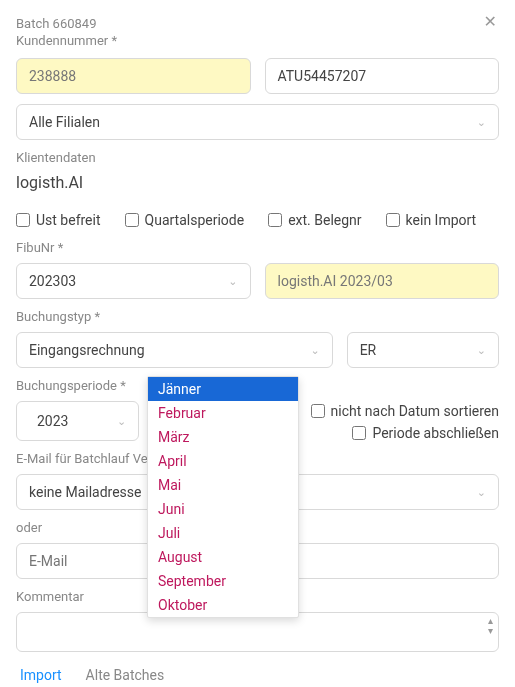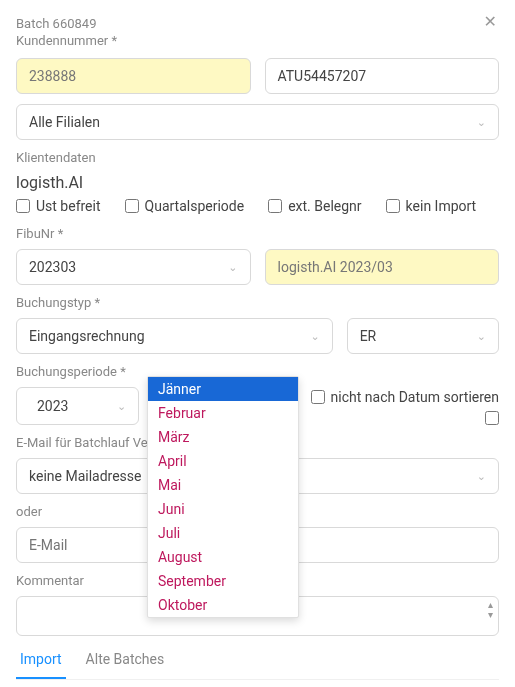--- a/index.html
+++ b/index.html
@@ -21,21 +21,21 @@
 .year-select { width: 130px; padding-left: 20px; }
 .month-select { width: 152px; }
 .rightcol { flex: 1; display: flex; flex-direction: column; gap: 6px; padding-top: 2px; align-items: flex-end; }
 .dropdown { position: absolute; left: 147px; top: 376px; width: 152px; background: #fff; border: 1px solid #e0e0e0; box-shadow: 0 3px 8px rgba(0,0,0,.15); z-index: 100; border-radius: 2px; }
 .dd-item { padding: 4px 10px; font-size: 14px; color: #be185d; cursor: pointer; }
 .dd-item.selected { background: #1868D6; color: #fff; }
 .textarea { height: 40px; resize: none; }
 .tabs { display: flex; gap: 16px; border-bottom: 1px solid #f0f0f0; margin-bottom: 2px; padding: 6px 0 0 0; }
 .tab { padding: 6px 4px 10px; font-size: 14px; color: #888; cursor: pointer; border-bottom: 2px solid transparent; }
 .tab.active { color: #1890ff; border-bottom-color: #1890ff; }
-.kd { color: #444; font-size: 16px; margin-bottom: 6px; }
+.kd { color: #444; font-size: 16px; margin-bottom: 20px; }
 .ta-wrap { position: relative; }
 .ta-wrap .scroll-icons { position: absolute; right: 6px; top: 4px; color: #999; font-size: 10px; display: flex; flex-direction: column; line-height: 10px; }
 </style>
 </head>
 <body>
 
 <div class="header-row">Batch 660849</div>
 <div class="header-row req">Kundennummer *</div>
 <span class="close-btn">✕</span>
 
@@ -104,20 +104,21 @@
     <span>Jänner</span>
     <span class="caret">⌄</span>
   </div>
   <div class="rightcol">
     <label class="check">
         <input type="checkbox" style="">
         <span>nicht nach Datum sortieren</span>
       </label>
     <label class="check">
         <input type="checkbox" style="">
+        <span>Periode abschließen</span>
       </label>
   </div>
 </div>
 
 <div class="dropdown" id="month-dropdown">
     <div class="dd-item selected">Jänner</div>
     <div class="dd-item">Februar</div>
     <div class="dd-item">März</div>
     <div class="dd-item">April</div>
     <div class="dd-item">Mai</div>

